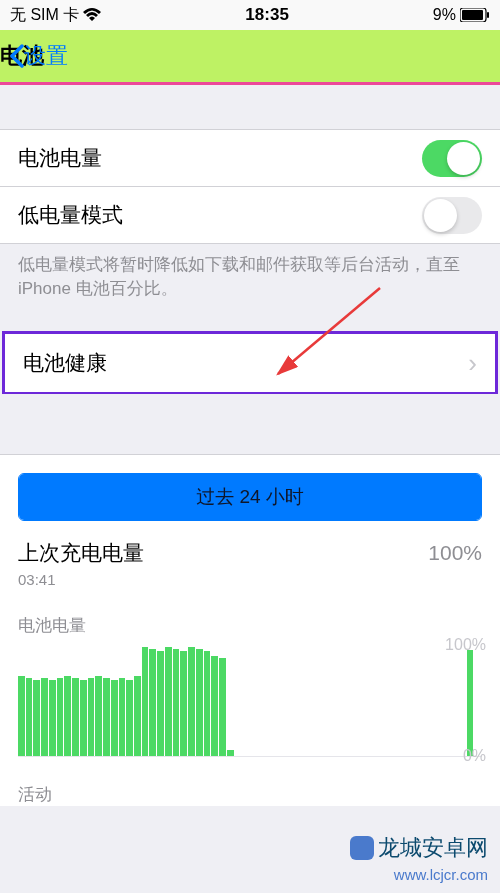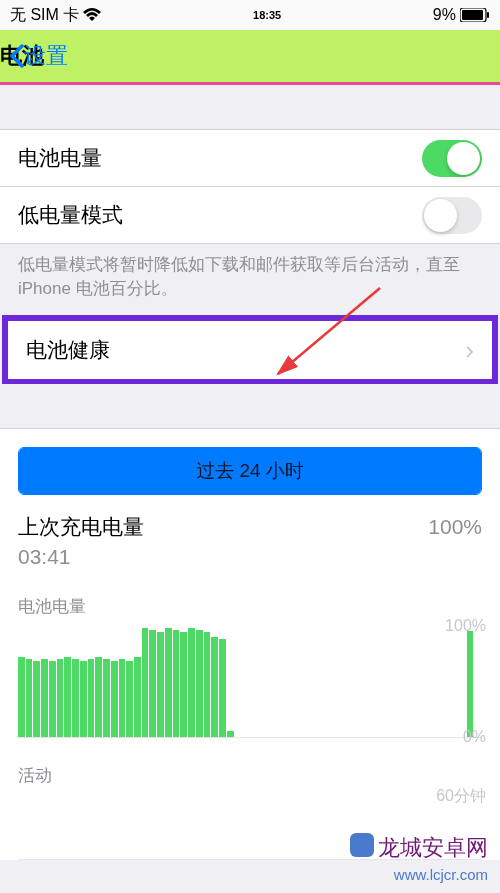--- a/index.html
+++ b/index.html
@@ -22,21 +22,21 @@
       display: flex;
       justify-content: space-between;
       align-items: center;
       padding: 0 10px;
       font-size: 16px;
       font-weight: 500;
       color: #000;
     }
     .status-left { display: flex; align-items: center; gap: 4px; }
     .status-right { display: flex; align-items: center; gap: 4px; }
-    .status-time { font-size: 11px; font-weight: 600; }
+    .status-time { font-size: 17px; font-weight: 600; }
     .nav-bar {
       height: 55px;
       background: #bef264;
       border-bottom: 3px solid #ec4899;
       display: flex;
       align-items: center;
       justify-content: flex-start;
       position: relative;
     }
     .nav-back {
@@ -85,22 +85,22 @@
     }
     .switch.on .knob { right: 2px; }
     .switch.off .knob { left: 2px; }
     .footer-text {
       padding: 10px 18px 14px;
       font-size: 17px;
       color: #8e8e93;
       line-height: 1.4;
     }
     .highlight-box {
-      border: 6px solid #6d28d9;
-      margin: 0 2px;
+      border: 3px solid #6d28d9;
+      margin: 16px 2px;
     }
     .chevron {
       color: #c7c7cc;
       font-size: 26px;
       line-height: 1;
     }
     .arrow-svg {
       position: absolute;
       left: 272px;
       top: 286px;
@@ -127,21 +127,21 @@
       padding-top: 18px;
     }
     .charge-row {
       display: flex;
       justify-content: space-between;
       align-items: baseline;
       padding: 0 18px;
     }
     .charge-label { font-size: 21px; color: #000; }
     .charge-pct { font-size: 21px; color: #8e8e93; }
-    .charge-time { padding: 4px 18px 0; font-size: 21px; color: #8e8e93; }
+    .charge-time { padding: 4px 18px 0; font-size: 15px; color: #8e8e93; }
     .chart-block { padding: 26px 18px 0; }
     .chart-title { font-size: 17px; color: #8e8e93; margin-bottom: 8px; }
     .chart-area {
       height: 112px;
       border-bottom: 1px solid #e5e5ea;
       position: relative;
       display: flex;
       align-items: flex-end;
     }
     .chart-area.activity { height: 65px; }
@@ -156,25 +156,25 @@
       right: -4px;
       font-size: 16px;
       color: #c7c7cc;
     }
     .y-top { top: -9px; }
     .y-bot { bottom: -9px; }
     .watermark1 {
       position: absolute;
       bottom: 30px;
       right: 12px;
-      color: #701a75;
+      color: #0c4a6e;
       font-size: 22px;
       font-weight: 500;
       display: flex;
-      align-items: flex-start;
+      align-items: center;
       gap: 4px;
     }
     .watermark2 {
       position: absolute;
       bottom: 10px;
       right: 12px;
       color: #4a7acc;
       font-size: 15px;
     }
     .wm-icon {
@@ -324,23 +324,20 @@
         <div class="bar inactive" style="height: 0%;"></div>
         <div class="bar inactive" style="height: 0%;"></div>
         <div class="bar inactive" style="height: 0%;"></div>
         <div class="bar" style="height: 95%;"></div>
         <div class="bar inactive" style="height: 0%;"></div>
       </div>
   </div>
 
   <div class="chart-block">
     <div class="chart-title">活动</div>
-    <div class="chart-area activity">
-      <span class="y-label y-top">60分钟</span>
-    </div>
   </div>
 </div>
 
 <div class="watermark1">
   <span class="wm-icon"></span>
   <span>龙城安卓网</span>
 </div>
 <div class="watermark2">www.lcjcr.com</div>
 
 </body></html>

